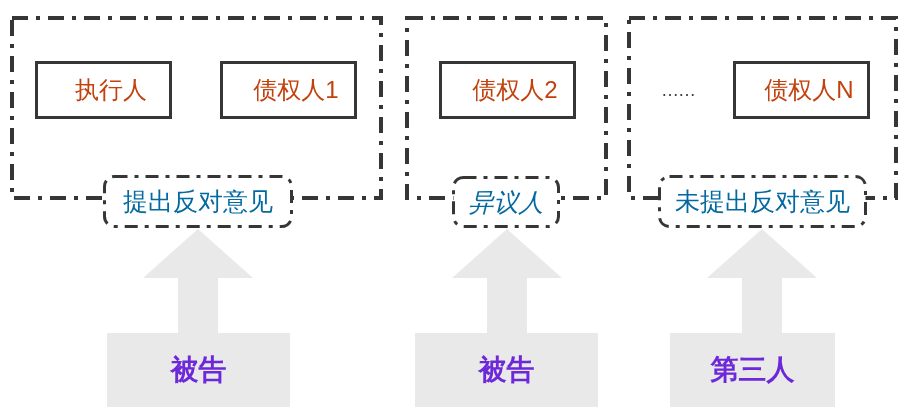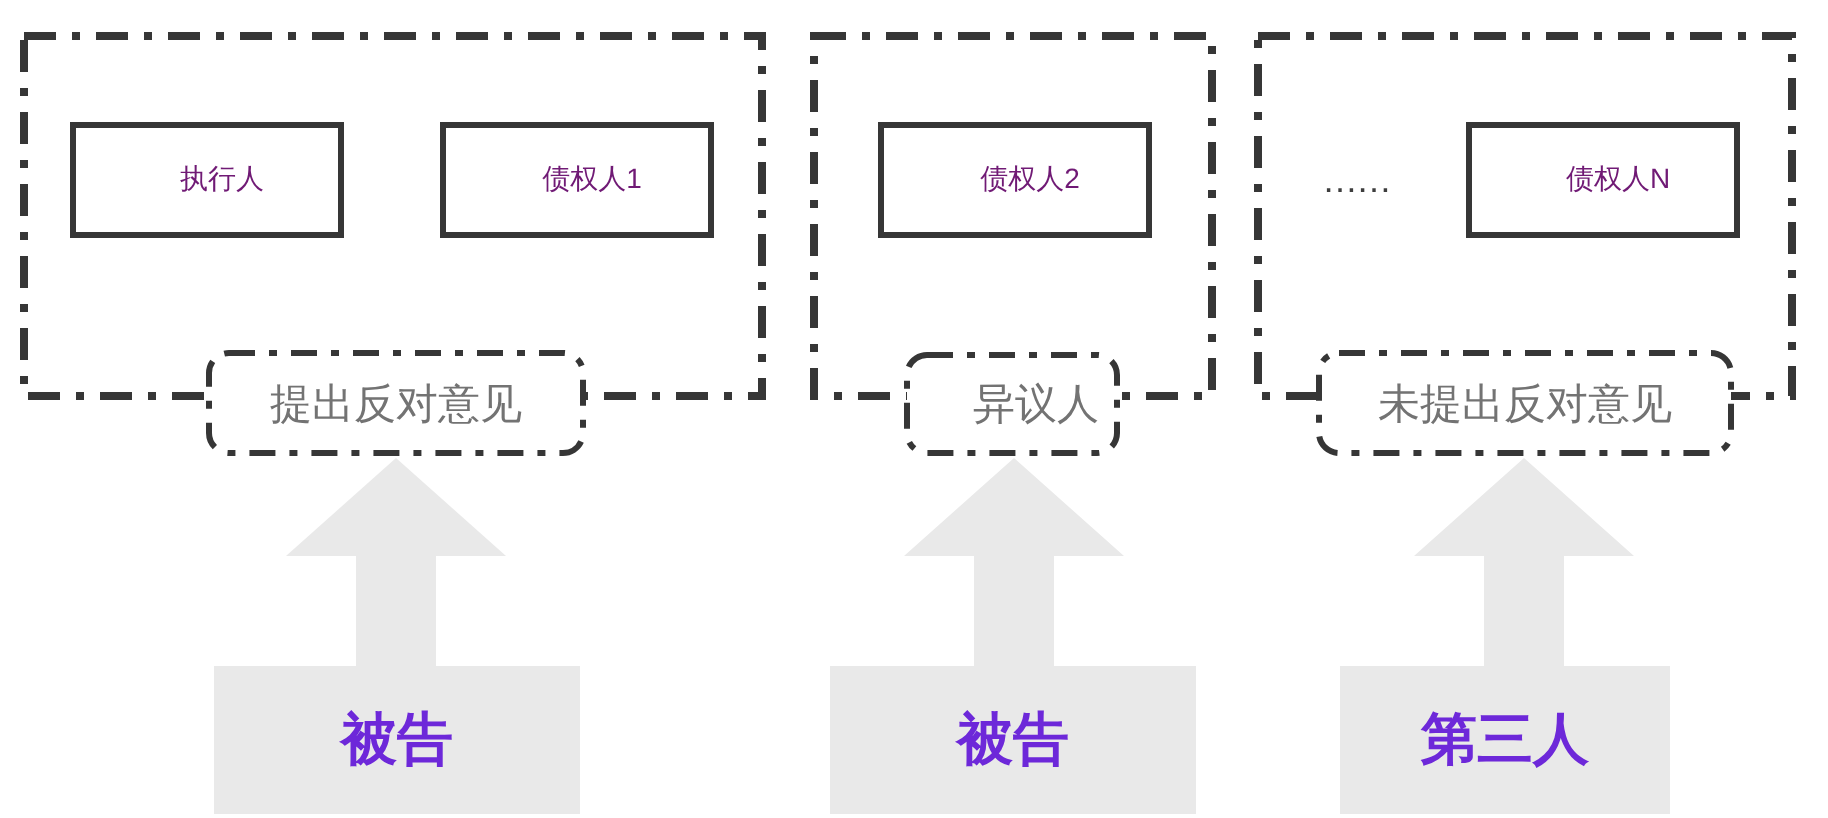--- a/index.html
+++ b/index.html
@@ -8,38 +8,38 @@
     width:914px;height:409px;
     background:#ffffff;
     font-family:"Liberation Sans", sans-serif;
     overflow:hidden;
   }
   .svg-layer{position:absolute;left:0;top:0;width:914px;height:409px;}
   .party-box{
     position:absolute;box-sizing:border-box;
     border:3px solid #363636;background:#ffffff;
     display:flex;align-items:center;justify-content:center;
-    font-size:14px;color:#701a75;white-space:nowrap;padding-left:15px;
+    font-size:24px;color:#c2410c;white-space:nowrap;padding-left:15px;
   }
   #party-executor{left:35px;top:61px;width:137px;height:58px;}
   #party-creditor1{left:220px;top:61px;width:137px;height:58px;}
   #party-creditor2{left:439px;top:61px;width:137px;height:58px;}
   #party-creditorN{left:733px;top:61px;width:137px;height:58px;}
   .ellipsis{
     position:absolute;left:646px;top:61px;width:64px;height:58px;
     display:flex;align-items:center;justify-content:center;
     font-size:18px;color:#3d3d3d;letter-spacing:-1px;
   }
   .tag-label{
     position:absolute;
     display:flex;align-items:center;justify-content:center;
-    font-size:21px;color:#737373;white-space:nowrap;
+    font-size:25px;color:#0369a1;white-space:nowrap;
   }
   #tag-group1{left:103px;top:175px;width:190px;height:53px;}
-  #tag-group2{left:464px;top:176px;width:108px;height:52px;}
+  #tag-group2{left:452px;top:176px;width:108px;height:52px;font-style:italic;}
   #tag-group3{left:658px;top:175px;width:209px;height:53px;text-align:right;}
   .litigant-box{
     position:absolute;top:333px;height:74px;
     background:#e9e9e9;
     display:flex;align-items:center;justify-content:center;
     font-size:28px;font-weight:bold;color:#6d28d9;white-space:nowrap;
   }
   #litigant-1{left:107px;width:183px;}
   #litigant-2{left:415px;width:183px;}
   #litigant-3{left:670px;width:165px;}

